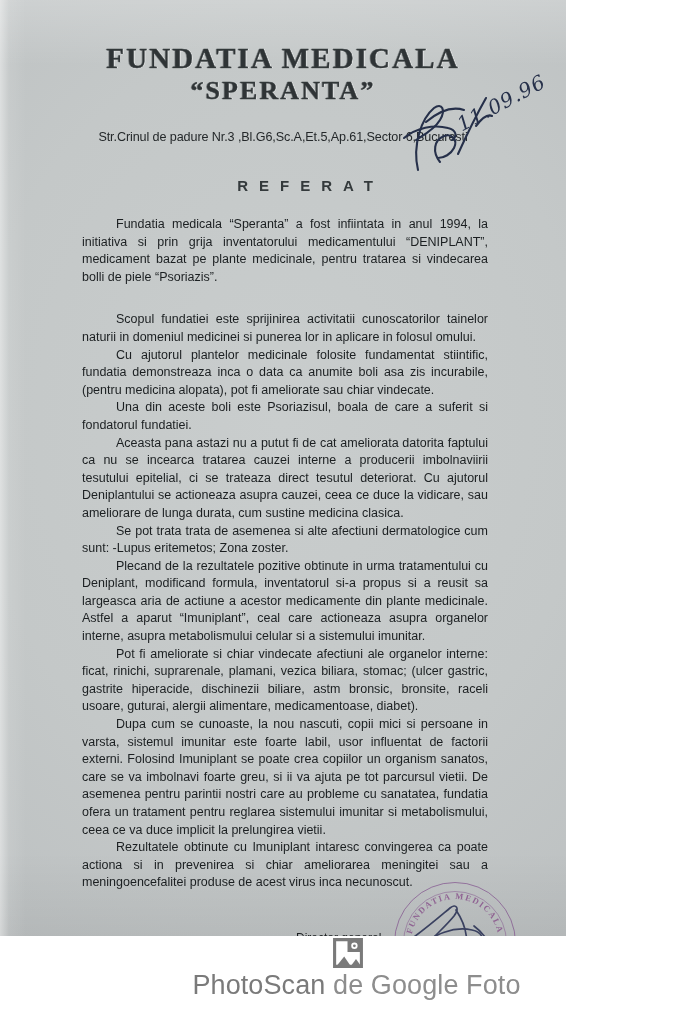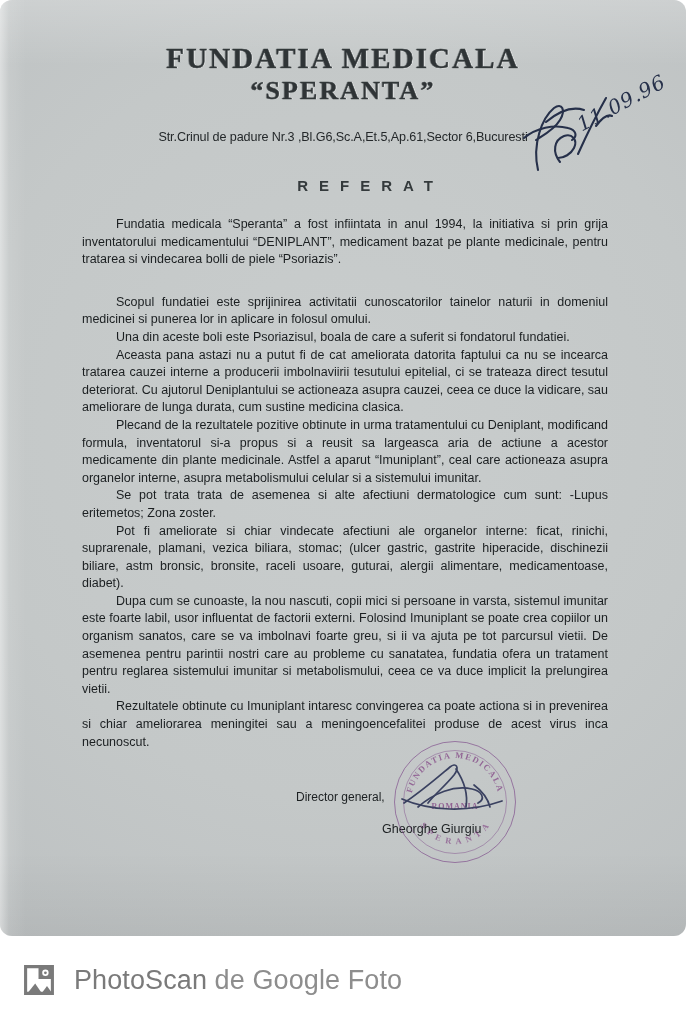--- a/index.html
+++ b/index.html
@@ -13,27 +13,26 @@
     height: 1024px;
     overflow: hidden;
     font-family: "Liberation Sans", sans-serif;
   }
 
   
   .scan-page {
     position: absolute;
     left: 0;
     top: 0;
-    width: 686px;
+    width: 566px;
     height: 936px;
     background:
       radial-gradient(ellipse 120% 90% at 50% 45%,
                       #c9cdcd 0%, #c4c8c8 45%, #bcc0c1 78%, #b4b8b9 100%);
     overflow: hidden;
-    border-radius: 12px;
   }
   
   .scan-page::before {
     content: "";
     position: absolute;
     inset: 0;
     background:
       linear-gradient(90deg, rgba(255,255,255,.45) 0px, rgba(255,255,255,.10) 9px,
                       rgba(255,255,255,0) 26px),
       linear-gradient(180deg, rgba(255,255,255,.22) 0%, rgba(255,255,255,0) 7%),
@@ -203,20 +202,21 @@
     position: absolute;
     left: 0;
     top: 936px;
     width: 691px;
     height: 88px;
     background: #ffffff;
     display: flex;
     align-items: center;
     padding-left: 22px;
     box-sizing: border-box;
+    flex-direction: column;
   }
   .ps-icon {
     width: 34px;
     height: 34px;
     flex: 0 0 auto;
     margin-right: 18px;
   }
   .ps-text {
     font-size: 27px;
     color: #7a7a7a;
@@ -251,24 +251,25 @@
           <path d="M94 60 C100 52, 106 48, 110 50"></path>
         </g>
       </svg>
     </div>
 
     <div class="doc-title">REFERAT</div>
 
     <div class="body-text">
       <p>Fundatia medicala “Speranta” a fost infiintata in anul 1994, la initiativa si prin grija inventatorului  medicamentului “DENIPLANT”, medicament bazat pe plante medicinale, pentru tratarea si vindecarea  bolli de piele “Psoriazis”.</p>
       <p class="gap">Scopul fundatiei este sprijinirea activitatii cunoscatorilor tainelor naturii in domeniul medicinei si punerea lor in aplicare in folosul omului.</p>
+      <p>Cu ajutorul plantelor medicinale folosite fundamentat stiintific, fundatia demonstreaza inca o data ca anumite boli asa zis incurabile,(pentru medicina alopata), pot fi ameliorate sau chiar vindecate.</p>
       <p>Una din aceste boli este  Psoriazisul, boala  de care a suferit si fondatorul fundatiei.</p>
       <p>Aceasta pana astazi nu  a putut fi de cat ameliorata datorita faptului ca nu se incearca tratarea cauzei interne  a producerii  imbolnaviirii  tesutului  epitelial, ci se trateaza   direct  tesutul deteriorat.  Cu ajutorul  Deniplantului se actioneaza asupra cauzei, ceea ce duce la vidicare, sau ameliorare de lunga durata, cum sustine medicina clasica.</p>
+      <p>Se pot trata trata de asemenea si alte afectiuni dermatologice cum sunt: -Lupus eritemetos; Zona zoster.</p>
       <p>Plecand de la rezultatele pozitive obtinute in urma tratamentului cu Deniplant, modificand formula, inventatorul si-a propus si a reusit sa largeasca aria de actiune a acestor medicamente din plante medicinale. Astfel a aparut “Imuniplant”, ceal care actioneaza asupra organelor interne, asupra metabolismului celular si a sistemului imunitar.</p>
-      <p>Se pot trata trata de asemenea si alte afectiuni dermatologice cum sunt: -Lupus eritemetos; Zona zoster.</p>
       <p>Pot fi ameliorate si chiar vindecate afectiuni ale organelor interne: ficat, rinichi, suprarenale, plamani, vezica biliara, stomac; (ulcer gastric, gastrite hiperacide, dischinezii biliare, astm bronsic, bronsite, raceli usoare, guturai, alergii alimentare, medicamentoase, diabet).</p>
       <p>Dupa cum se cunoaste, la nou nascuti, copii mici si  persoane  in varsta, sistemul imunitar este foarte labil, usor influentat de factorii externi. Folosind  Imuniplant se poate crea copiilor un organism sanatos, care se va imbolnavi foarte greu, si ii va ajuta pe tot parcursul vietii. De asemenea pentru parintii nostri care au probleme cu sanatatea, fundatia ofera un tratament pentru reglarea sistemului imunitar si  metabolismului, ceea ce va duce implicit la prelungirea vietii.</p>
       <p>Rezultatele obtinute cu Imuniplant intaresc convingerea ca poate actiona si in prevenirea si chiar ameliorarea meningitei sau a meningoencefalitei produse de acest virus inca necunoscut.</p>
 
       <div class="sign-block">
         <div class="sign-role">Director general,</div>
         <div class="sign-name">Gheorghe Giurgiu</div>
 
         <div class="stamp">
           <div class="stamp-ring"></div>

